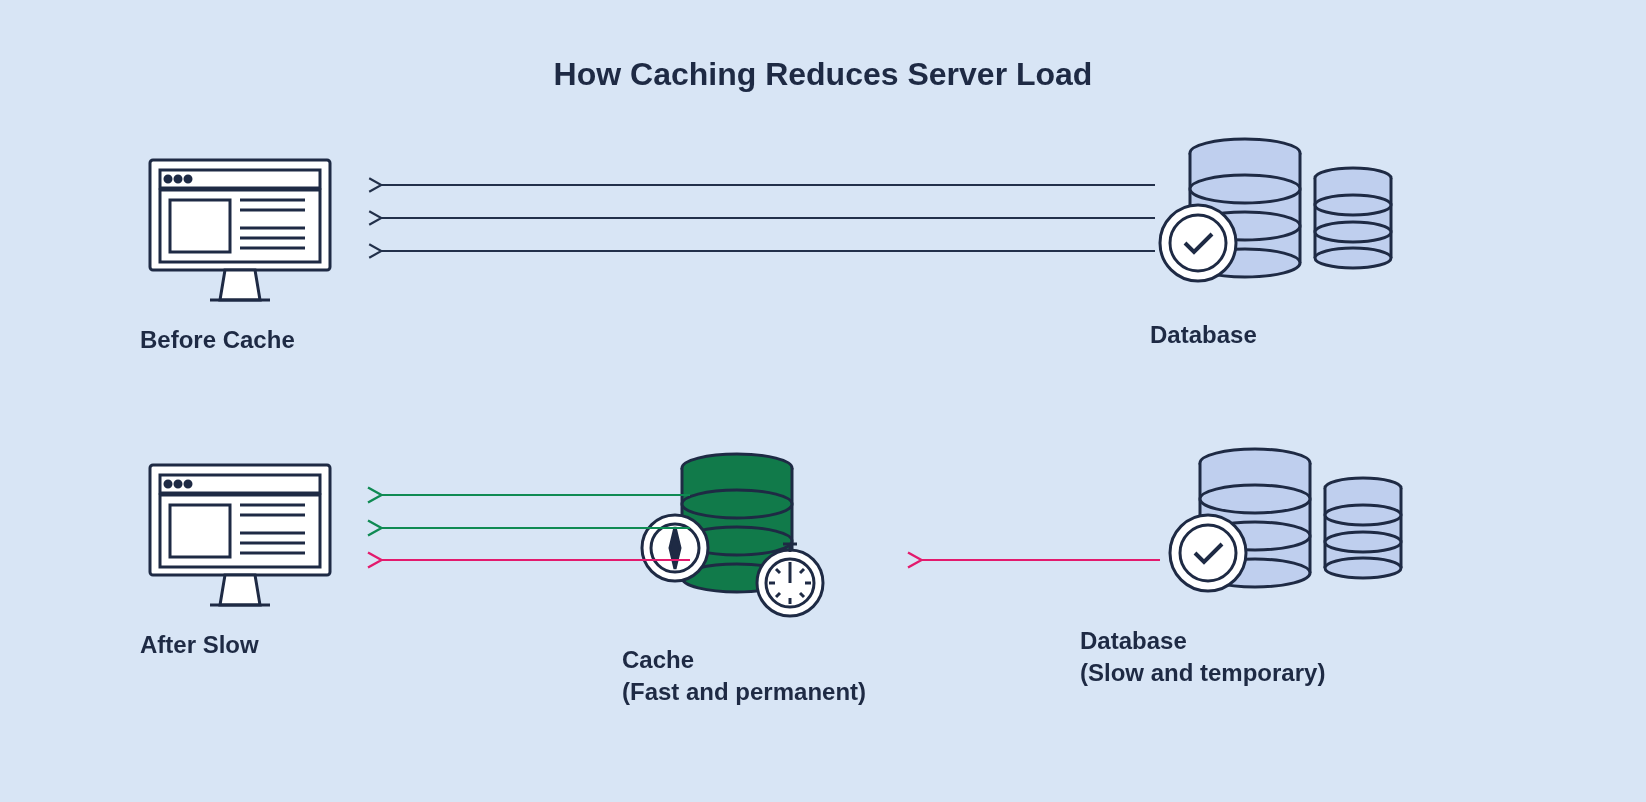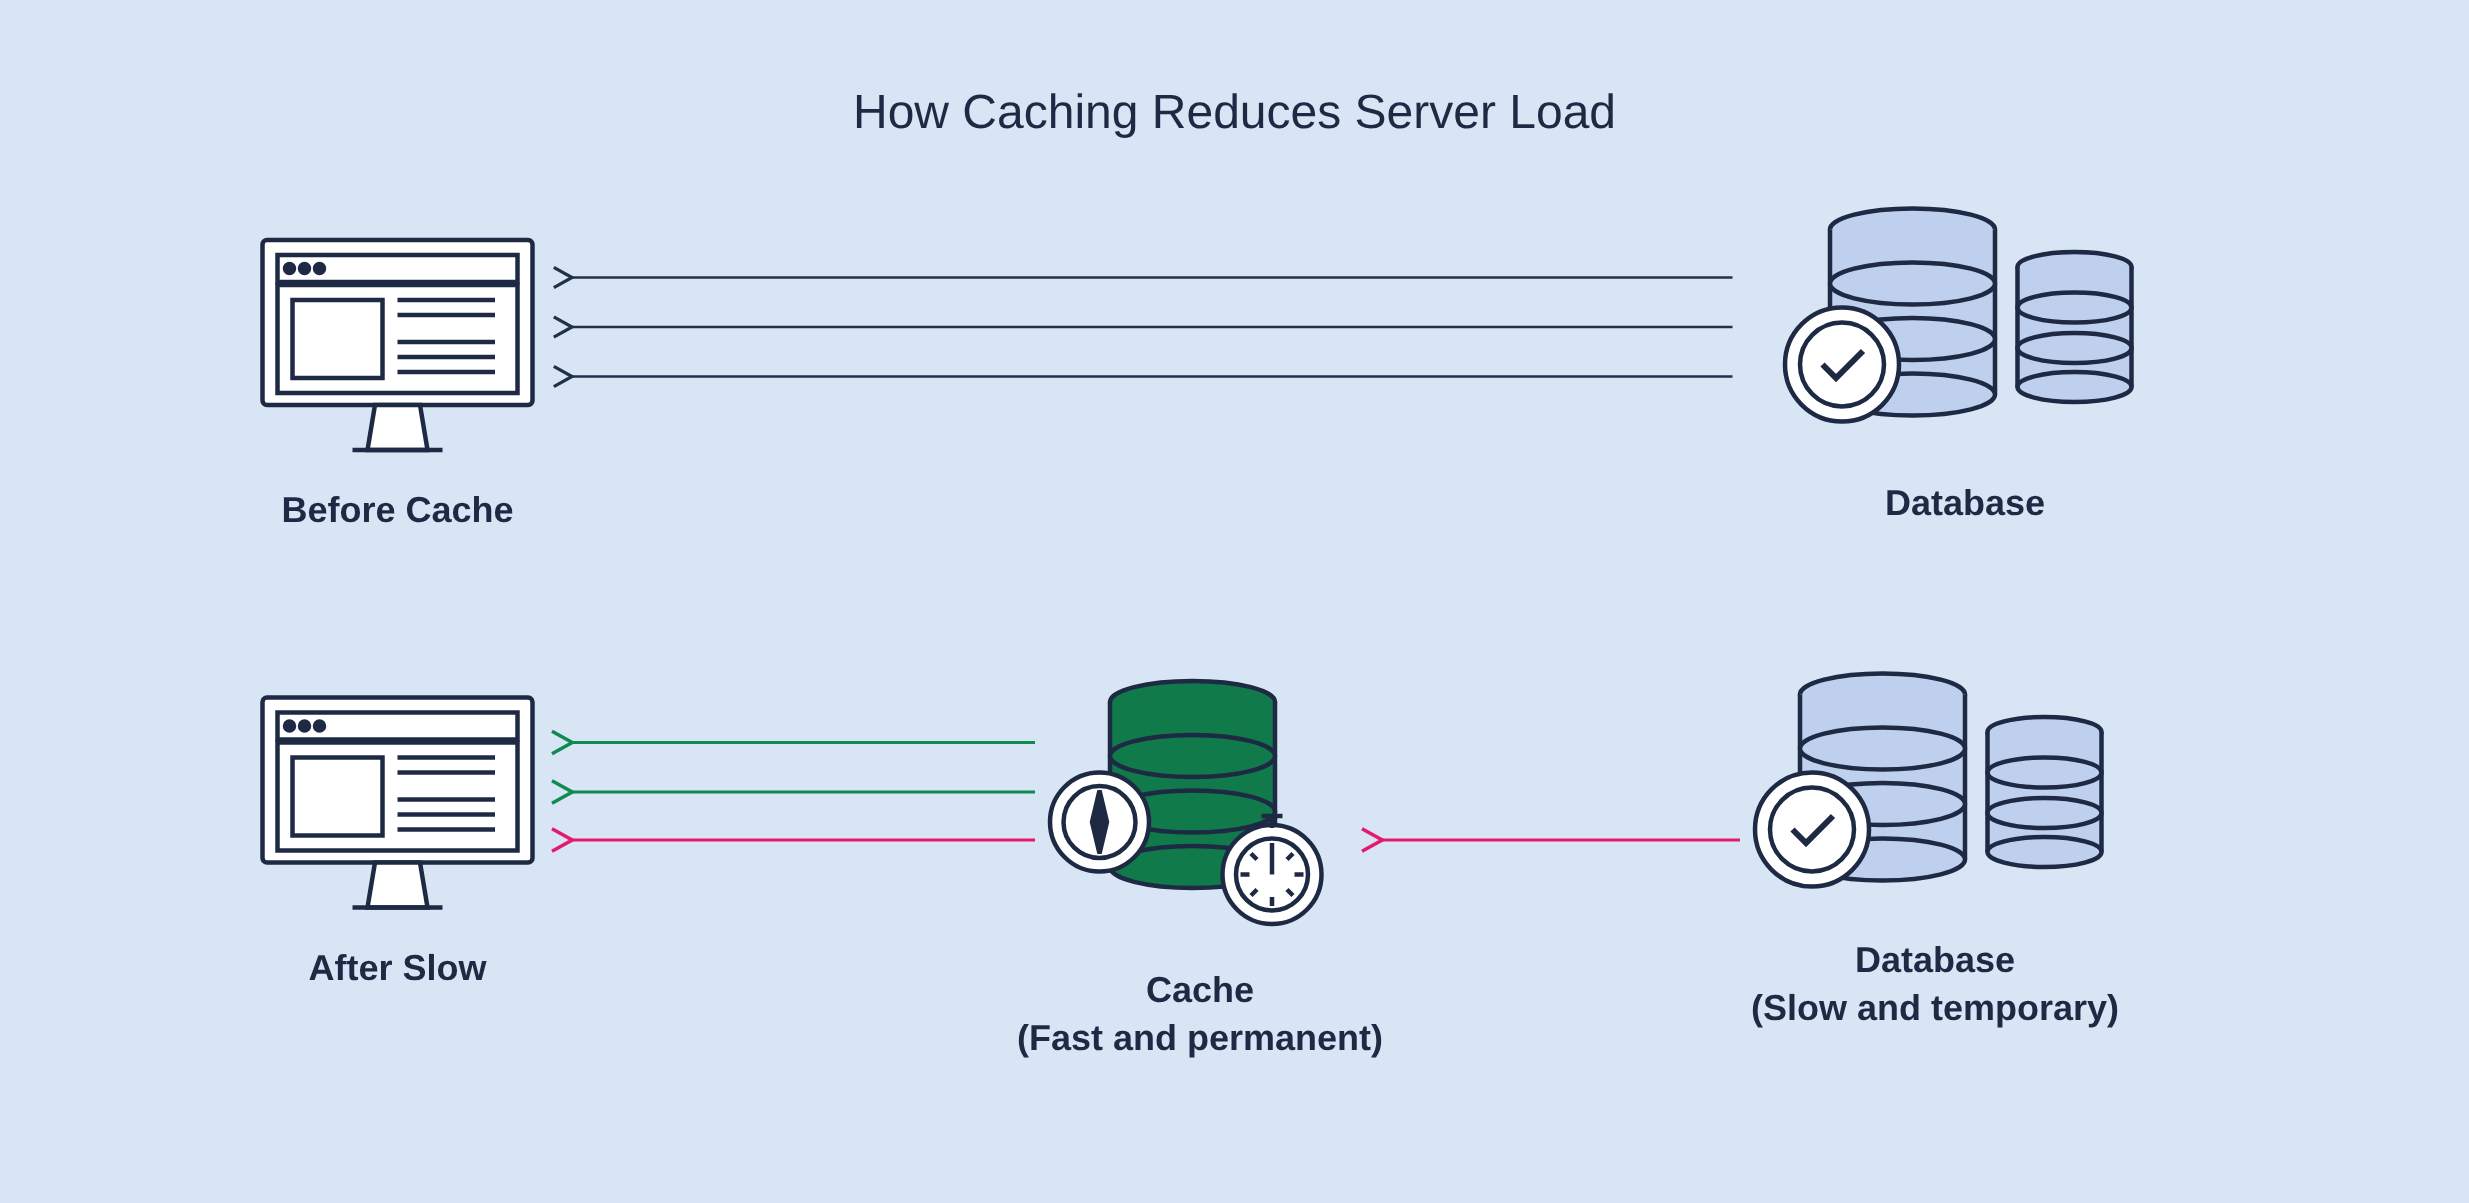--- a/index.html
+++ b/index.html
@@ -7,30 +7,30 @@
     background: #d8e5f5;
     font-family: -apple-system, BlinkMacSystemFont, "Segoe UI", Arial, sans-serif;
     width: 1646px;
     height: 802px;
     overflow: hidden;
     color: #1e2a44;
   }
   .title {
     text-align: center;
     font-size: 32px;
-    font-weight: 400;
+    font-weight: 700;
     padding-top: 56px;
   }
   .stage {
     position: absolute;
     inset: 0;
   }
   .node {
     position: absolute;
-    text-align: center;
+    text-align: left;
   }
   .node .label {
     font-size: 24px;
     font-weight: 700;
     color: #1e2a44;
     line-height: 1.35;
     margin-top: 10px;
   }
   svg.arrows { position: absolute; inset: 0; width: 1646px; height: 802px; pointer-events: none; }
 </style>
@@ -114,21 +114,21 @@
         <line x1="100" y1="78" x2="165" y2="78"></line>
         <line x1="100" y1="88" x2="165" y2="88"></line>
         <line x1="100" y1="98" x2="165" y2="98"></line>
         <path d="M85 120 L115 120 L120 150 L80 150 Z" fill="#fff"></path>
         <line x1="70" y1="150" x2="130" y2="150"></line>
       </g>
     </svg>
     <div class="label">After Slow</div>
   </div>
 
-  <div class="node" style="left:650px; top:450px; width:300px;">
+  <div class="node" style="left:622px; top:450px; width:300px;">
     <svg viewBox="0 0 240 180" width="240" height="180">
       <g stroke="#1e2a44" stroke-width="3">
 
         <g transform="translate(60,6)">
           <ellipse cx="55" cy="12" rx="55" ry="14" fill="#117a4a"></ellipse>
           <rect x="0" y="12" width="110" height="110" fill="#117a4a" stroke="none"></rect>
           <line x1="0" y1="12" x2="0" y2="122"></line>
           <line x1="110" y1="12" x2="110" y2="122"></line>
           <ellipse cx="55" cy="48" rx="55" ry="14" fill="#117a4a"></ellipse>
           <ellipse cx="55" cy="85" rx="55" ry="14" fill="#117a4a"></ellipse>

